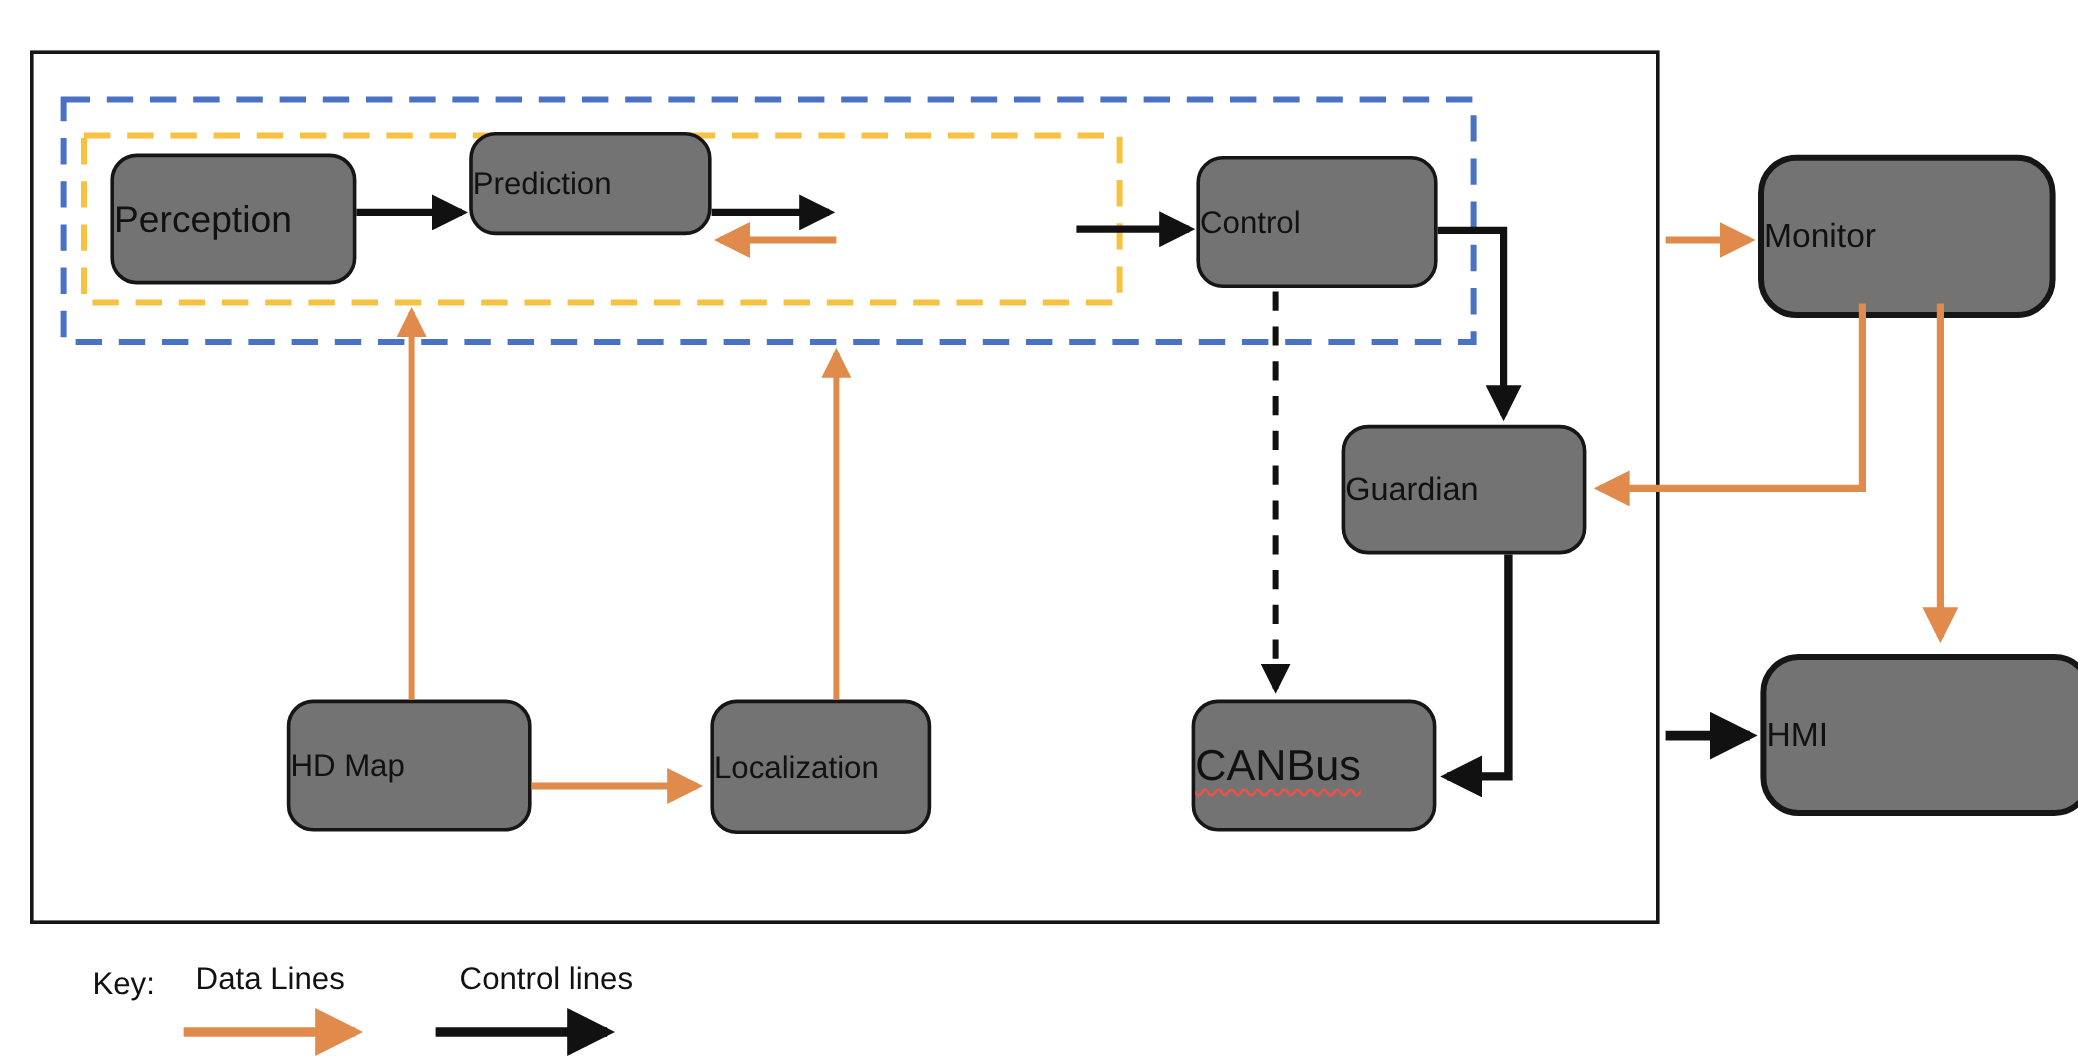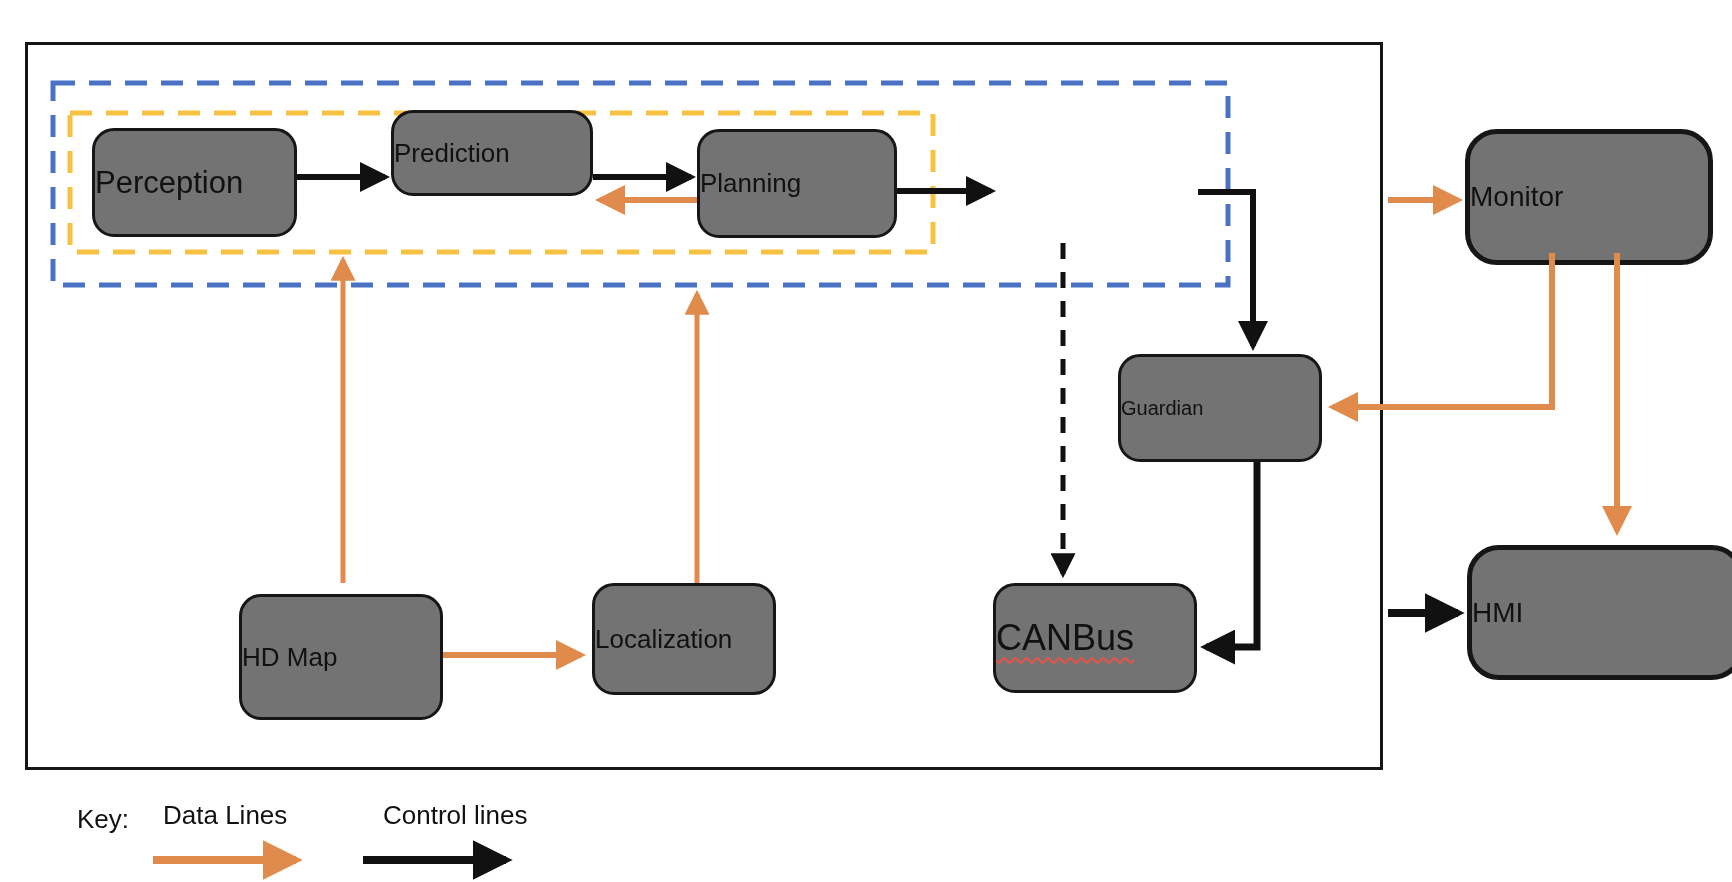--- a/index.html
+++ b/index.html
@@ -22,23 +22,23 @@
   }
   .node{
     position:absolute;display:flex;align-items:center;justify-content:flex-start;
     background:#737373;border:3px solid var(--node-border);border-radius:22px;
     box-sizing:border-box;font-size:26px;text-align:center;z-index:3;
   }
   .node-perception{left:92px;top:128px;width:205px;height:109px;font-size:31px;}
   .node-prediction{left:391px;top:110px;width:202px;height:86px;}
   .node-planning{left:697px;top:129px;width:200px;height:109px;}
   .node-control{left:997px;top:130px;width:201px;height:110px;}
-  .node-guardian{left:1118px;top:354px;width:204px;height:108px;font-size:20px;}
+  .node-guardian{left:1118px;top:354px;width:204px;height:108px;font-size:27px;}
   .node-canbus{left:993px;top:583px;width:204px;height:110px;font-size:36px;}
-  .node-hdmap{left:239px;top:583px;width:204px;height:126px;margin-top:11px;}
+  .node-hdmap{left:239px;top:583px;width:204px;height:110px;}
   .node-localization{left:592px;top:583px;width:184px;height:112px;}
   .node-monitor{left:1465px;top:117px;width:248px;height:136px;border-width:5px;border-radius:32px;font-size:28px;margin-top:12px;}
   .node-hmi{left:1467px;top:545px;width:277px;height:135px;border-width:5px;border-radius:32px;font-size:28px;}
   .misspelled{
     text-decoration-line:underline;text-decoration-style:wavy;
     text-decoration-color:var(--spellcheck);text-decoration-thickness:2px;
     text-underline-offset:7px;
   }
   svg.wires{position:absolute;left:0;top:0;z-index:4;pointer-events:none;}
   svg.groups{position:absolute;left:0;top:0;z-index:2;pointer-events:none;}
@@ -58,22 +58,22 @@
     <rect x="53" y="83" width="1175" height="202" fill="none" stroke="var(--module-group)" stroke-width="5" stroke-dasharray="22 14"></rect>
     <rect x="70" y="113" width="863" height="139" fill="none" stroke="var(--perception-group)" stroke-width="5" stroke-dasharray="22 14"></rect>
   </svg>
 
   <div class="node node-perception">
     <span>Perception</span>
   </div>
   <div class="node node-prediction">
     <span>Prediction</span>
   </div>
-  <div class="node node-planning">
-    <span>Planning</span>
+  <div class="node node-control">
+    <span>Control</span>
   </div>
   <div class="node node-guardian">
     <span>Guardian</span>
   </div>
   <div class="node node-canbus">
     <span class="misspelled">CANBus</span>
   </div>
   <div class="node node-hdmap">
     <span>HD Map</span>
   </div>

